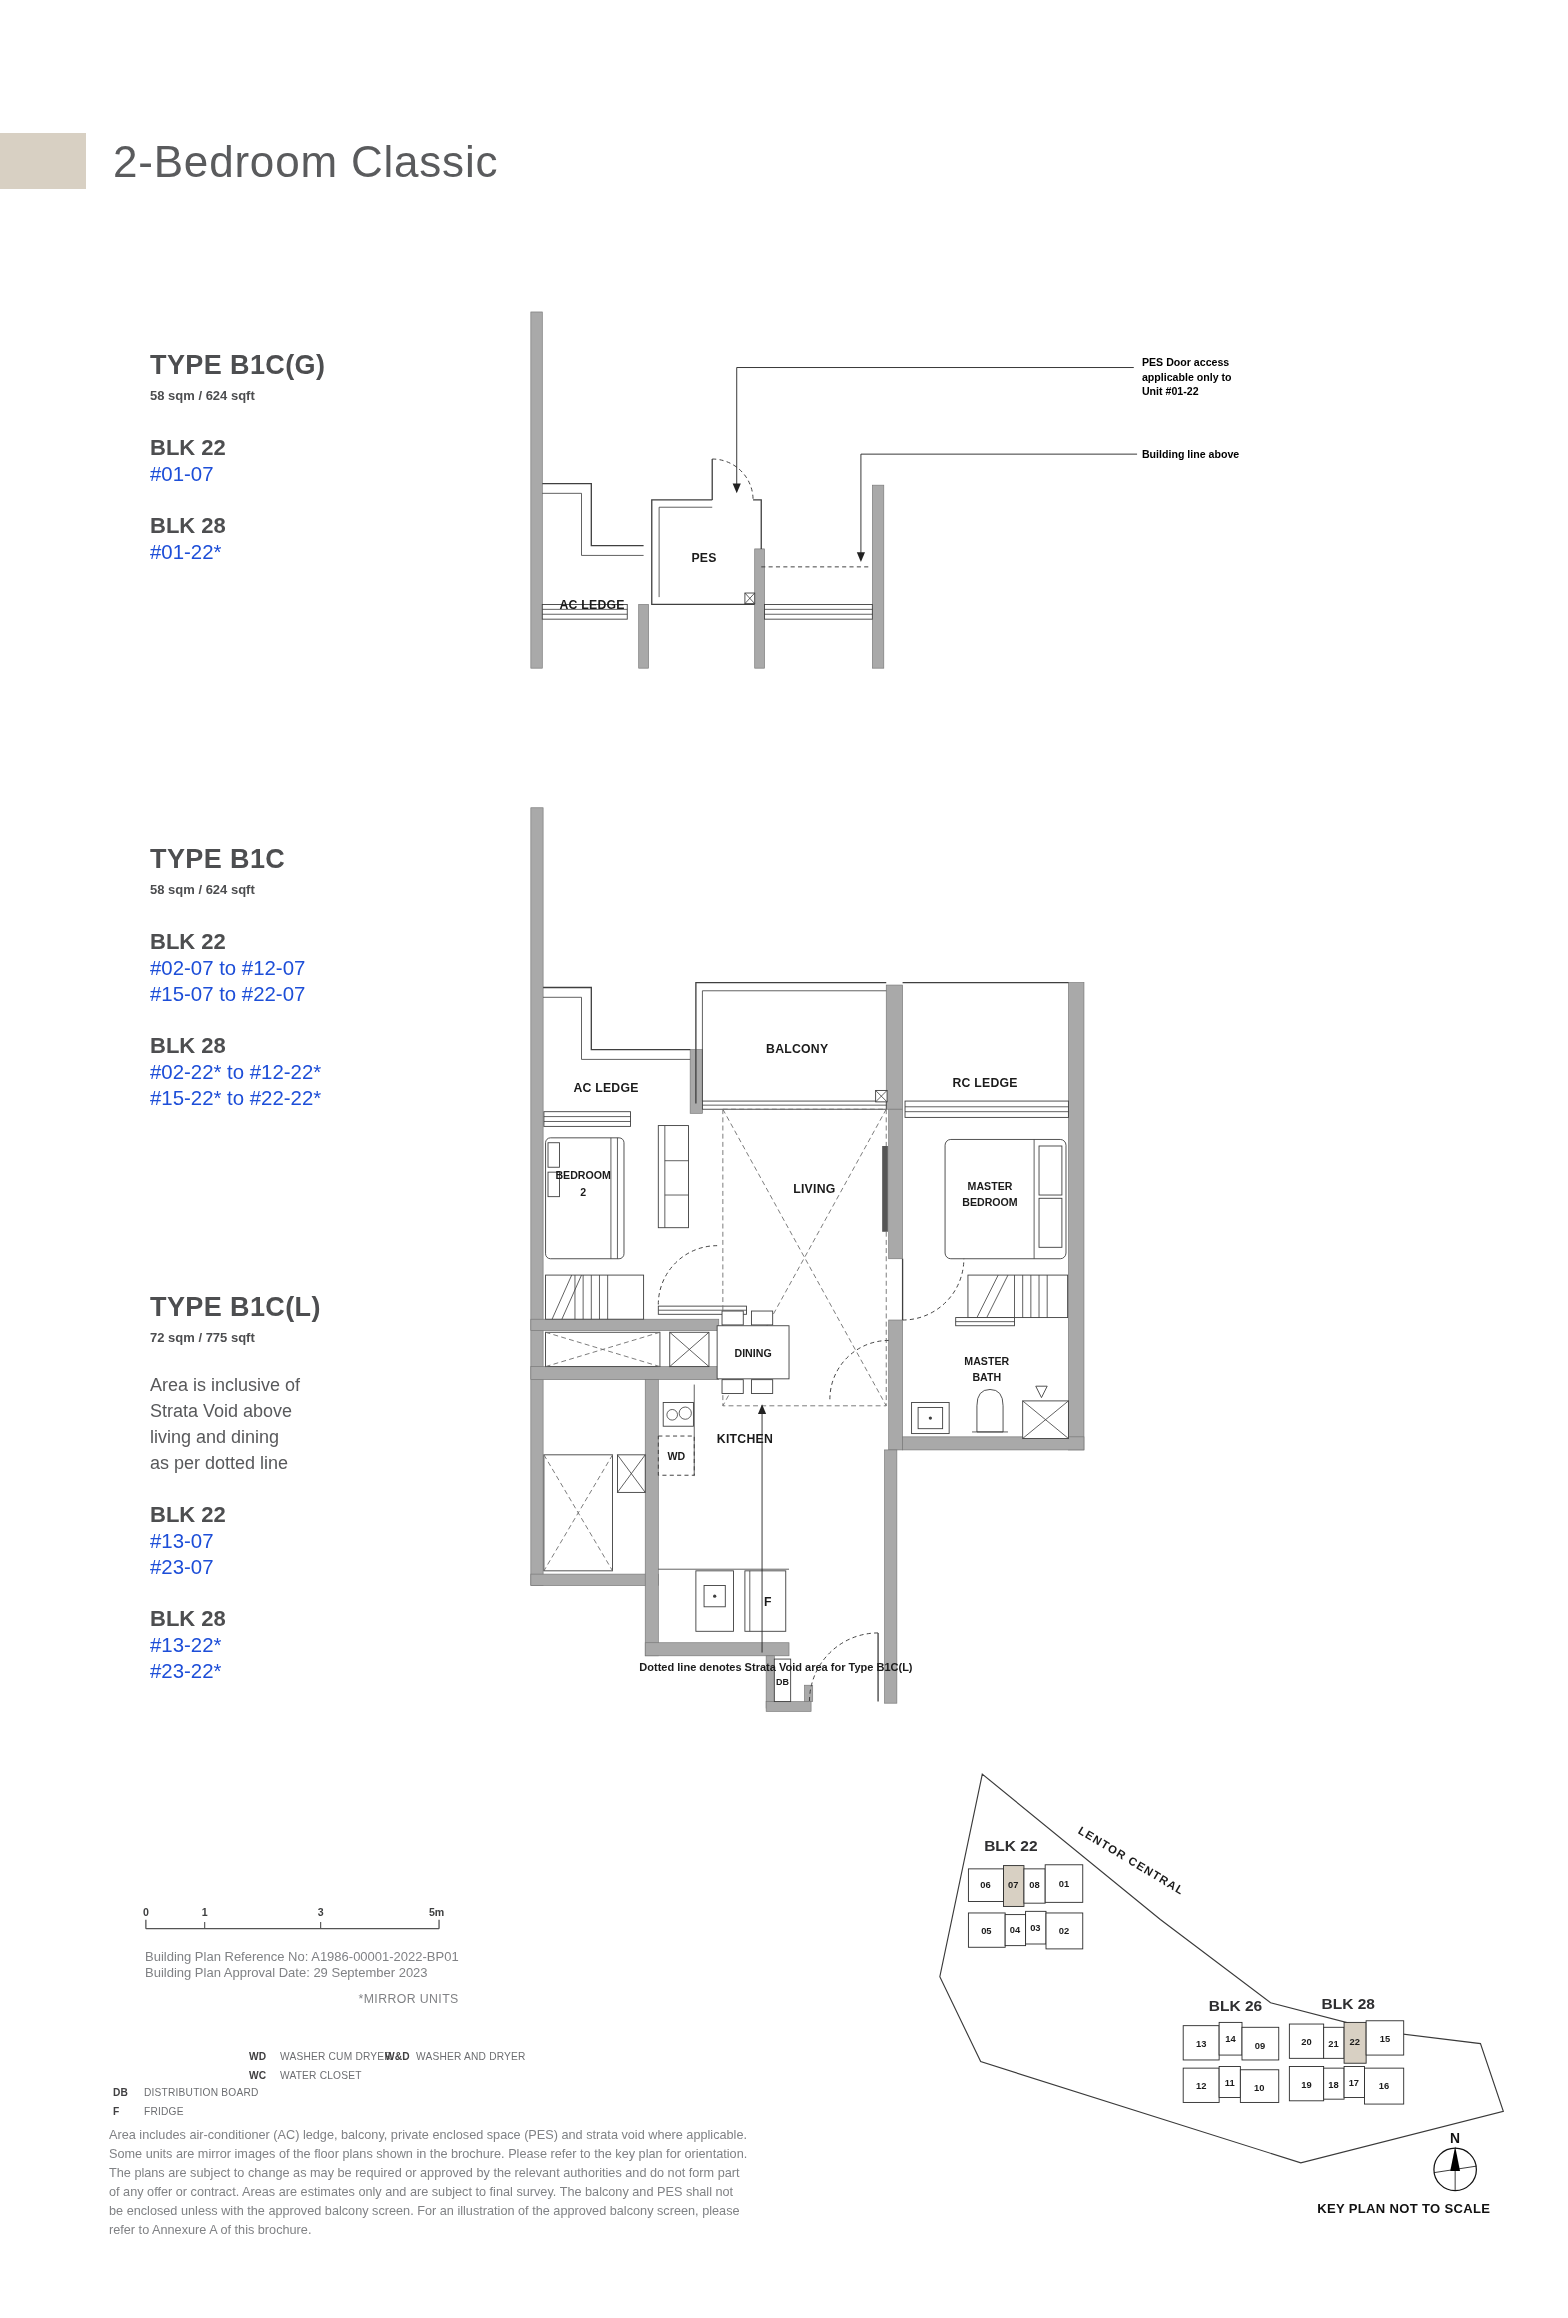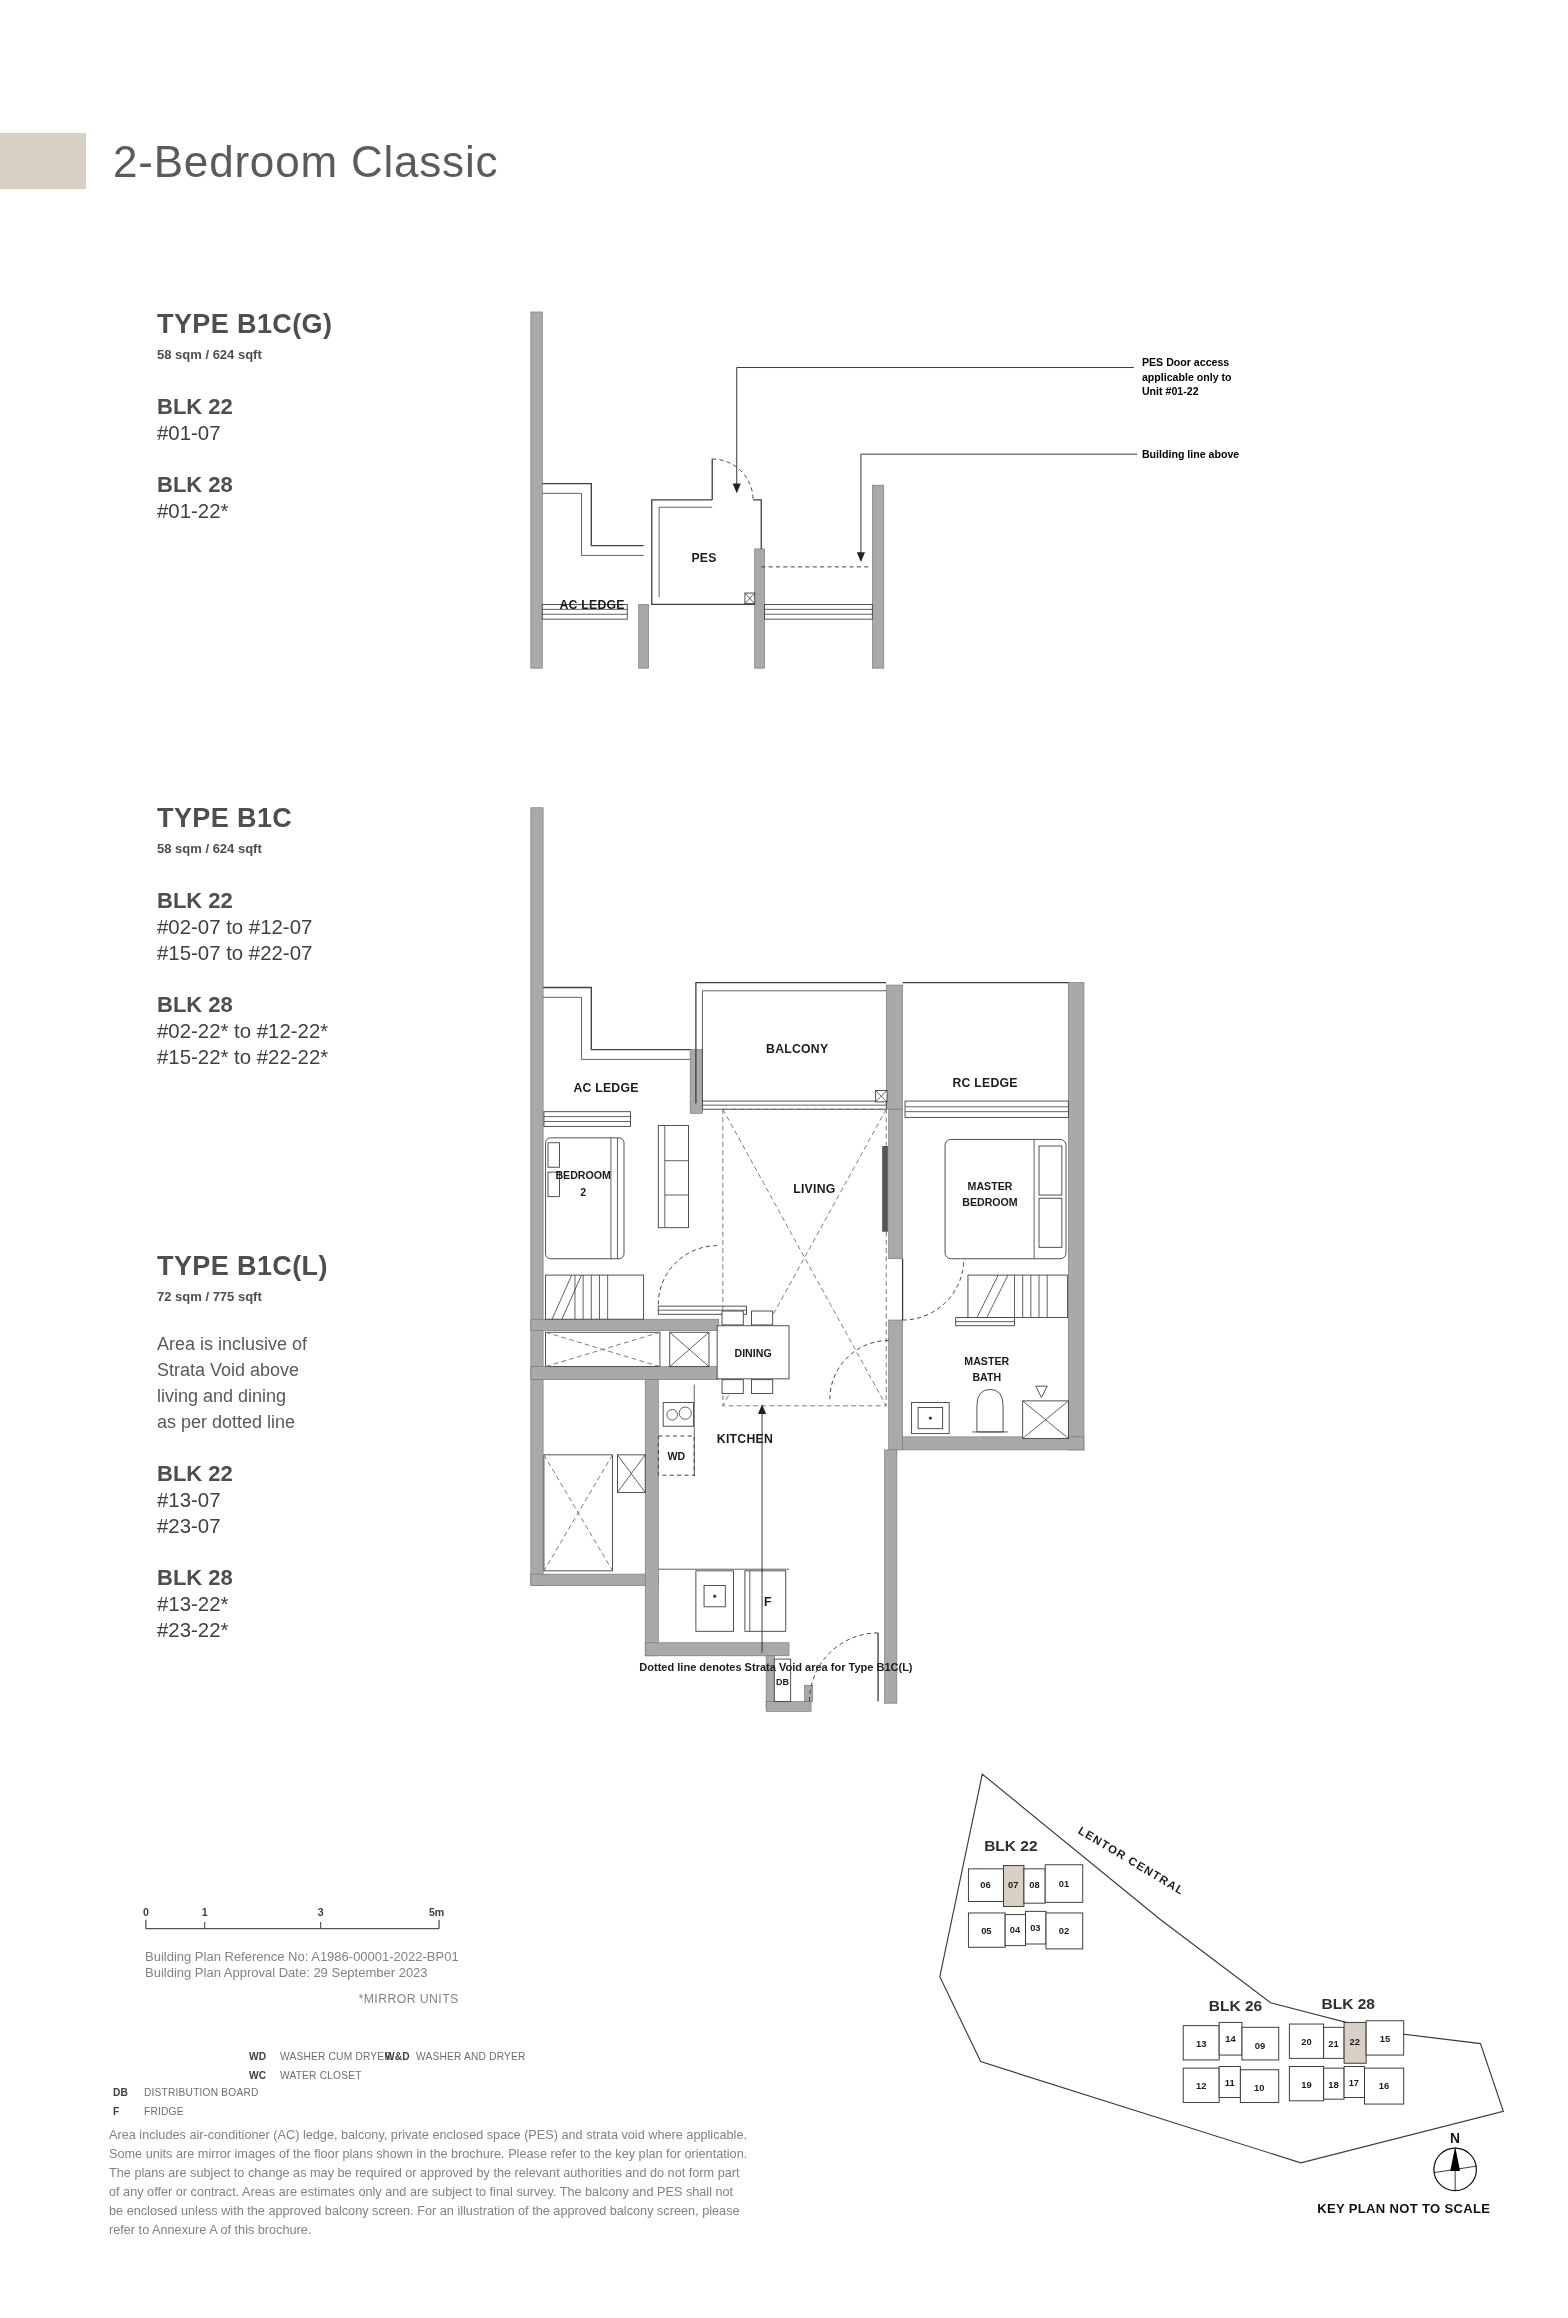--- a/index.html
+++ b/index.html
@@ -2,26 +2,26 @@
 <html style="font-size:13px"><head>
 <meta charset="utf-8">
 <style>
   html,body{margin:0;padding:0;background:#ffffff;}
   body{width:1569px;height:2319px;position:relative;font-family:"Liberation Sans",sans-serif;color:#58595b;overflow:hidden;}
   .abs{position:absolute;}
   
   .accent-block{left:0;top:133px;width:86px;height:56px;background:#d8d0c3;}
   .page-title{left:113px;top:137px;font-size:44px;font-weight:400;color:#5a5b5d;letter-spacing:0.8px;}
   
-  .type-block{left:157px;width:270px;}
+  .type-block{left:150px;width:270px;margin-top:41px;}
   .type-name{font-size:27px;font-weight:700;color:#4d4e50;letter-spacing:0.4px;line-height:31px;}
   .type-area{font-size:13px;font-weight:700;color:#4d4e50;line-height:26px;margin-top:1.6px;}
   .blk-group{margin-top:26px;}
   .blk-name{font-size:22px;font-weight:700;color:#4d4e50;line-height:26px;}
-  .unit-line{font-size:20.4px;font-weight:400;color:#404040;line-height:26px;}
+  .unit-line{font-size:20.4px;font-weight:400;color:#1d4ed8;line-height:26px;}
   .note-line{font-size:18px;font-weight:400;color:#58595b;line-height:26px;}
   .mt-note{margin-top:21px;}
   
   svg text{font-family:"Liberation Sans",sans-serif;}
   .room-lb{font-size:15px;font-weight:700;fill:#1b1b1b;letter-spacing:.3px;}
   .room-lb-s{font-size:13px;font-weight:700;fill:#1b1b1b;}
   .ann-lb{font-size:13px;font-weight:700;fill:#000;}
   .cap-lb{font-size:13.5px;font-weight:700;fill:#1b1b1b;}
   .wall{fill:#a9a9a9;stroke:#767676;stroke-width:.8;}
   .thin{fill:none;stroke:#3f3f3f;stroke-width:1.6;}

